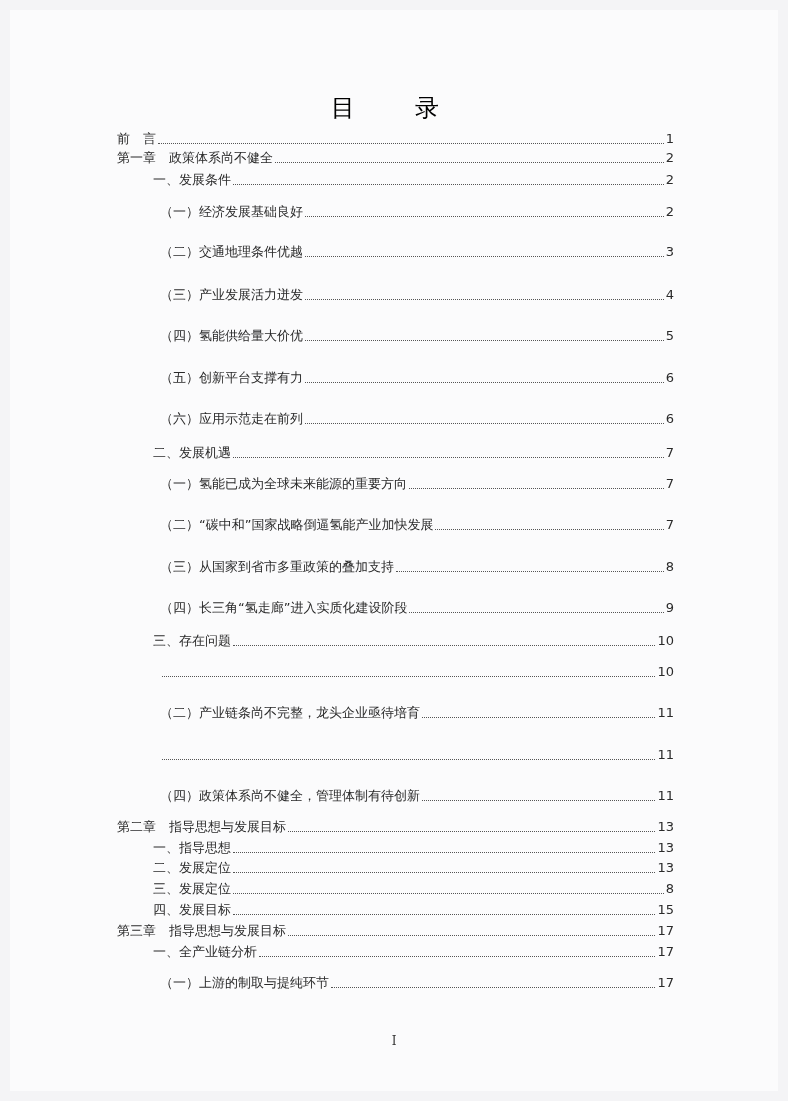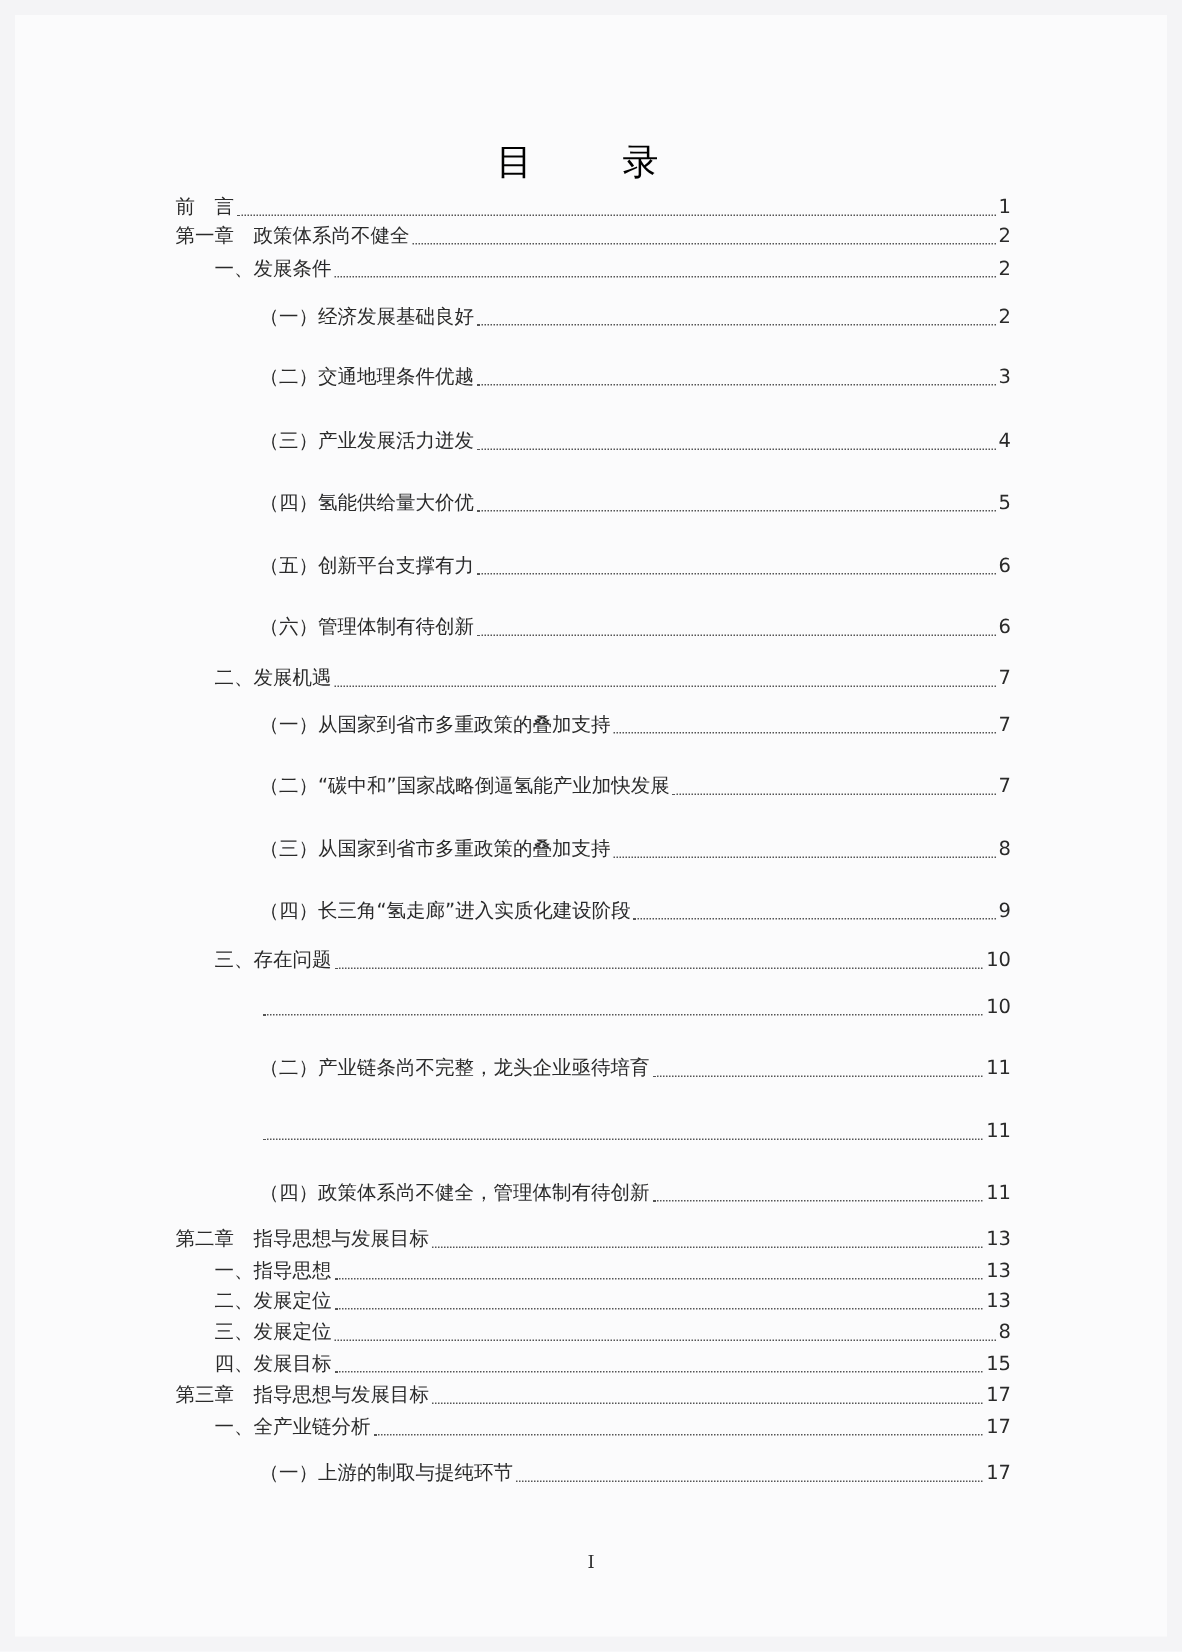--- a/index.html
+++ b/index.html
@@ -6,22 +6,22 @@
   body { width:788px; height:1101px; background:#f4f4f6; position:relative; overflow:hidden;
          font-family:"DejaVu Sans","Liberation Sans",sans-serif; color:#2a2a2a; }
   .page { position:absolute; left:10px; top:10px; width:768px; height:1081px; background:#fbfbfc; }
   .title { position:absolute; left:0; width:788px; top:92px; text-align:center; font-size:24px;
            letter-spacing:18px; color:#000000; }
   .row { position:absolute; right:114px; display:flex; align-items:flex-end; font-size:13px; height:18px; line-height:18px; }
   .row .label { white-space:nowrap; }
   .row .dots { flex:1; border-bottom:1.5px dotted #555; margin:0 2px 4px 2px; height:0; }
   .row .pg { white-space:nowrap; min-width:8px; text-align:right; }
   .l0 { left:117px; }
-  .l1 { left:143px; }
-  .l2 { left:173px;justify-content:flex-end; }
+  .l1 { left:153px; }
+  .l2 { left:160px;justify-content:flex-end; }
   .pagenum { position:absolute; left:0; width:788px; top:1034px; text-align:center;
              font-family:"DejaVu Serif","Liberation Serif",serif; font-size:12px; color:#333; }
 </style>
 </head>
 <body>
 
 <div class="page"></div>
 
 <div class="title">目　录</div>
 
@@ -59,31 +59,31 @@
     <span class="label">（四）氢能供给量大价优</span>
     <span class="dots"></span>
     <span class="pg">5</span>
   </div>
 <div class="row l2" style="top:369px">
     <span class="label">（五）创新平台支撑有力</span>
     <span class="dots"></span>
     <span class="pg">6</span>
   </div>
 <div class="row l2" style="top:410px">
-    <span class="label">（六）管理体制有待创新</span>
+    <span class="label">（六）应用示范走在前列</span>
     <span class="dots"></span>
     <span class="pg">6</span>
   </div>
 <div class="row l1" style="top:444px">
     <span class="label">二、发展机遇</span>
     <span class="dots"></span>
     <span class="pg">7</span>
   </div>
 <div class="row l2" style="top:475px">
-    <span class="label">（一）从国家到省市多重政策的叠加支持</span>
+    <span class="label">（一）氢能已成为全球未来能源的重要方向</span>
     <span class="dots"></span>
     <span class="pg">7</span>
   </div>
 <div class="row l2" style="top:516px">
     <span class="label">（二）“碳中和”国家战略倒逼氢能产业加快发展</span>
     <span class="dots"></span>
     <span class="pg">7</span>
   </div>
 <div class="row l2" style="top:558px">
     <span class="label">（三）从国家到省市多重政策的叠加支持</span>

